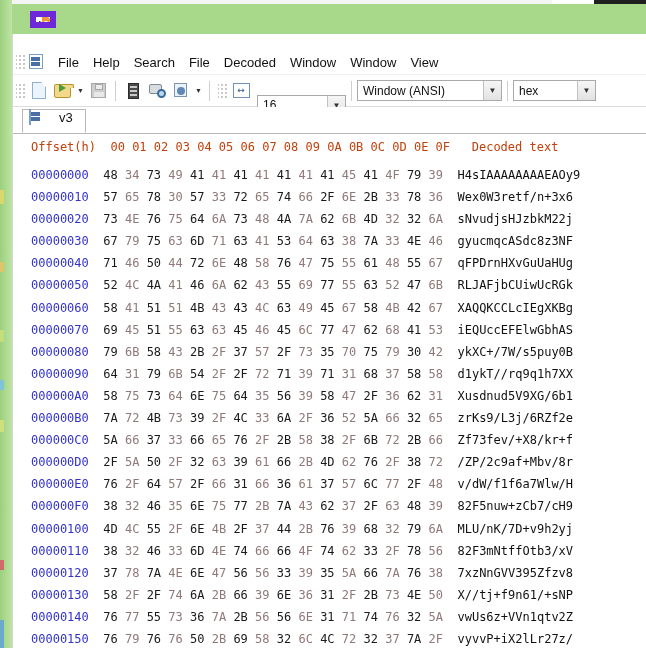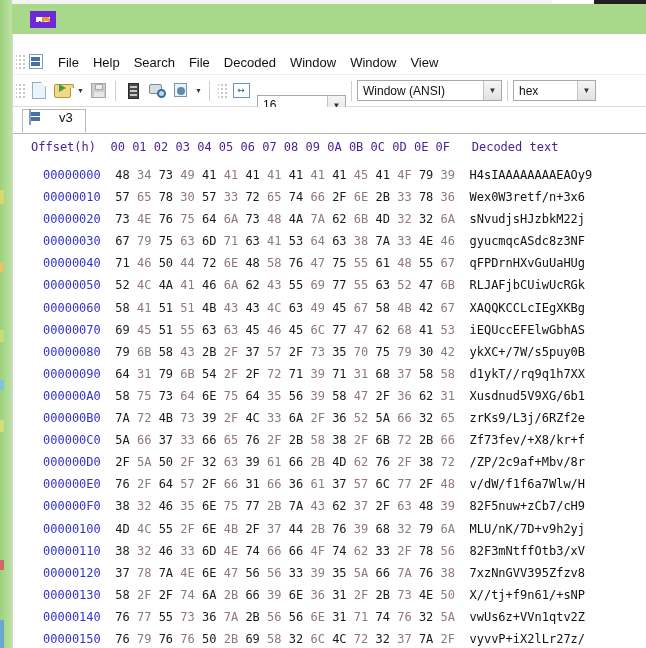--- a/index.html
+++ b/index.html
@@ -414,37 +414,36 @@
     background: #ffffff;
     overflow: hidden;
     font-family: "DejaVu Sans Mono", monospace;
     font-size: 12px;
   }
   .hex-header {
     position: absolute;
     left: 0; top: 6px;
     height: 18px;
     white-space: pre;
-    color: #4c1d95;
+    color: #c2410c;
     font-family: "DejaVu Sans Mono", monospace;
     font-size: 12px;
     padding-left: 18px;
   }
   .hex-rows {
     position: absolute;
     left: 0; top: 30px;
     padding-left: 18px;
   }
   .hex-row {
     height: 22.1px;
     line-height: 22.1px;
     white-space: pre;
     font-family: "DejaVu Sans Mono", monospace;
     font-size: 12px;
-    margin-left: 12px;
   }
   .hex-row .off {
     color: #3333cc;
   }
   .hex-row .bytes .b-even { color: #1a1a1a; }
   .hex-row .bytes .b-odd  { color: #8f7878; }
   .hex-row .txt { color: #111111; }
 </style>
 </head>
 <body>

